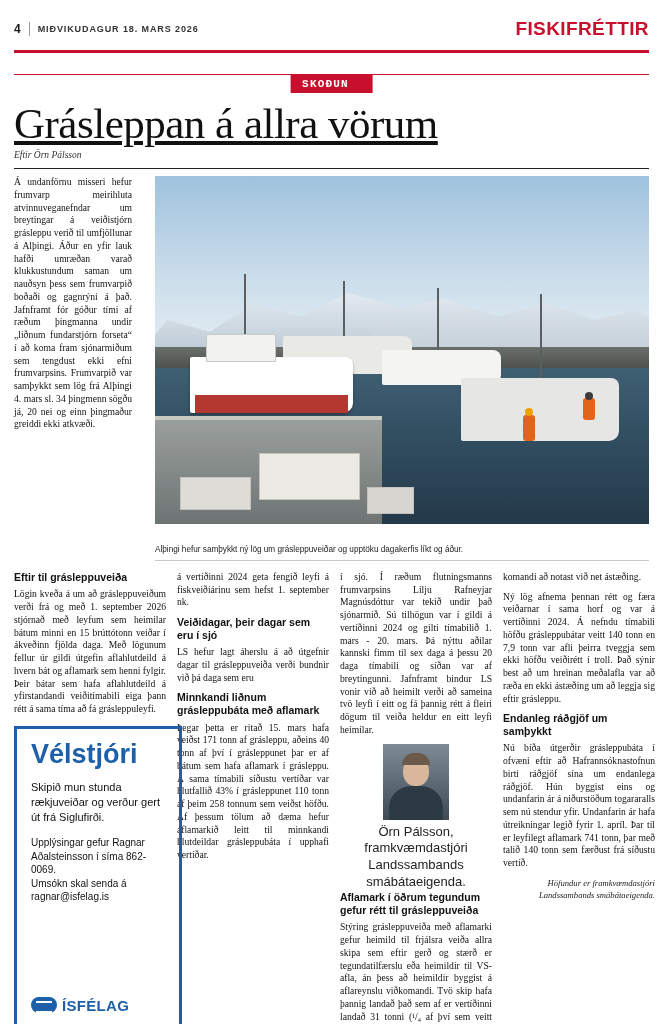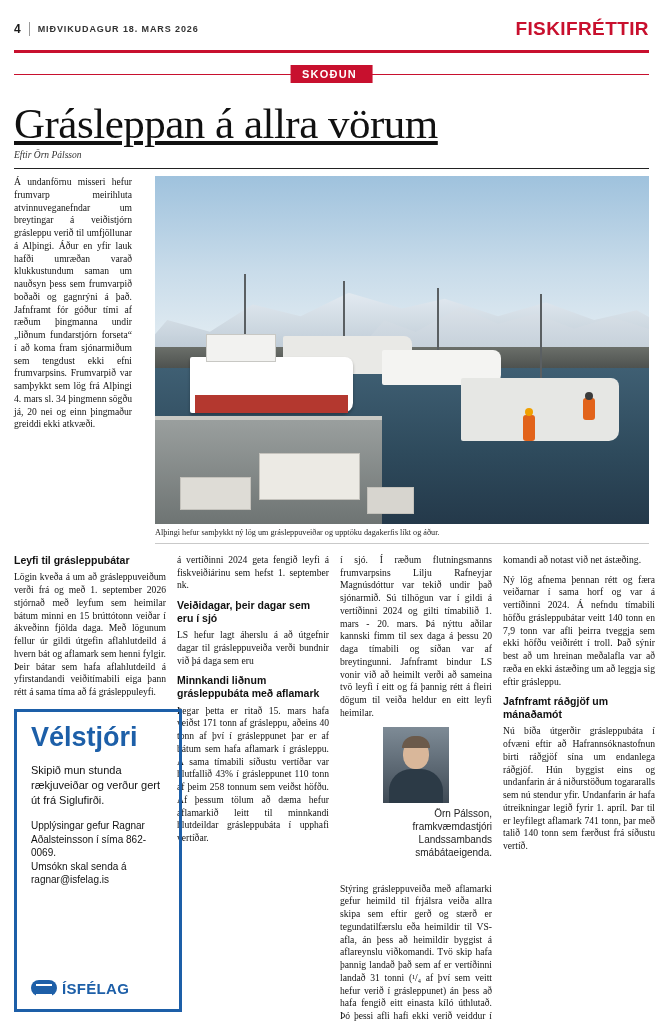--- a/index.html
+++ b/index.html
@@ -75,28 +75,28 @@
     top: 11px;
     left: 0;
     right: 0;
     height: 1px;
     background: #c8102e;
   }
   .section-tag {
     position: absolute;
     left: 50%;
     transform: translateX(-50%);
-    top: 2px;
+    top: 12px;
     background: #c8102e;
     color: #fff;
-    font-family: Liberation Sans, sans-serif;
+    font-family: Liberation Mono, monospace;
     font-weight: bold;
     font-size: 11px;
     letter-spacing: 1.2px;
-    padding: 3px 16px 3px 12px;
+    padding: 3px 24px 3px 12px;
   }
 
   
   .headline {
     font-family: "Liberation Serif", serif;
     font-size: 43px;
     line-height: 1.05;
     font-weight: normal;
     margin: 12px 0 4px 0;
     letter-spacing: -0.5px;
@@ -196,24 +196,24 @@
   .w2:after{content:"";position:absolute;left:2px;top:-6px;width:8px;height:8px;border-radius:50%;background:#3b3b3b;}
   .crate {
     position:absolute; background:#eceae4; border:1px solid #c4c2bc;
   }
   .c1{ left:21%; bottom:7%; width:20%; height:13%; }
   .c2{ left:5%; bottom:4%; width:14%; height:9%; background:#dedcd6;}
   .c3{ left:43%; bottom:3%; width:9%; height:7%; background:#d7d5cf;}
   .redhull{ position:absolute; left:8%; top:63%; width:31%; height:5%; background:#b4382f;}
 
   .caption {
-    font-family: Liberation Serif, serif;
+    font-family: Liberation Sans, sans-serif;
     font-size: 8.2px;
     color: #222;
-    padding: 4px 0 0 0;
+    padding: 21px 0 0 0;
     line-height: 1.3;
   }
   .caption-rule { height:1px; background:#c9c9c9; margin-top:4px; }
 
   .intro-text, .col-text {
     font-family: "Liberation Serif", serif;
     font-size: 9.6px;
     line-height: 1.33;
     text-align: justify;
     color: #111;
@@ -307,25 +307,25 @@
     position:absolute; left:50%; bottom:0; transform:translateX(-50%);
     width:54px; height:34px; border-radius:22px 22px 0 0;
     background:#2c3a46;
   }
   .portrait .hair {
     position:absolute; left:50%; top:13%; transform:translateX(-50%);
     width:28px; height:12px; border-radius:14px 14px 0 0; background:#6b5a4b;
   }
   .portrait-caption {
     font-family: "Liberation Sans", sans-serif;
-    font-size: 10px;
+    font-size: 13px;
     line-height: 1.3;
-    text-align: right;
+    text-align: center;
     color: #222;
-    margin-bottom: 24px;
+    margin-bottom: 0;
   }
 
   .credit {
     font-family: "Liberation Serif", serif;
     font-style: italic;
     font-size: 8.6px;
     line-height: 1.35;
     text-align: right;
     color: #222;
     margin-top: 8px;
@@ -386,21 +386,21 @@
         <div class="worker w2"></div>
       </div>
       <div class="caption">Alþingi hefur samþykkt ný lög um grásleppuveiðar og upptöku dagakerfis líkt og áður.</div>
       <div class="caption-rule"></div>
     </div>
   </div>
 
   <div class="columns">
 
     <div class="col">
-      <div class="subhead">Leyfi til grásleppubátar</div>
+      <div class="subhead">Eftir til grásleppuveiða</div>
       <div class="col-text">
         <p>Lögin kveða á um að grásleppuveiðum verði frá og með 1. september 2026 stjórnað með leyfum sem heimilar bátum minni en 15 brúttótonn veiðar í ákveðinn fjölda daga. Með lögunum fellur úr gildi útgefin aflahlutdeild á hvern bát og aflamark sem henni fylgir. Þeir bátar sem hafa aflahlutdeild á yfirstandandi veiðitímabili eiga þann rétt á sama tíma að fá grásleppuleyfi.</p>
       </div>
 
       <div class="ad-box">
         <div class="ad-title">Vélstjóri</div>
         <div class="ad-line">Skipið mun stunda rækjuveiðar og verður gert út frá Siglufirði.</div>
         <div class="ad-line small" style="white-space: pre-line;">Upplýsingar gefur Ragnar Aðalsteinsson í síma 862-0069.
 Umsókn skal senda á
 ragnar@isfelag.is</div>
@@ -429,30 +429,32 @@
       <div class="col-text">
         <p>í sjó. Í ræðum flutningsmanns frumvarpsins Lilju Rafneyjar Magnúsdóttur var tekið undir það sjónarmið. Sú tilhögun var í gildi á vertíðinni 2024 og gilti tímabilið 1. mars - 20. mars. Þá nýttu aðilar kannski fimm til sex daga á þessu 20 daga tímabili og síðan var af breytingunni. Jafnframt bindur LS vonir við að heimilt verði að sameina tvö leyfi í eitt og fá þannig rétt á fleiri dögum til veiða heldur en eitt leyfi heimilar.</p>
       </div>
       <div class="portrait">
         <div class="body"></div>
         <div class="head"></div>
         <div class="hair"></div>
       </div>
       <div class="portrait-caption" style="white-space: pre-line;">Örn Pálsson,
 framkvæmdastjóri Landssambands smábátaeigenda.</div>
+      <div class="subhead">Aflamark í öðrum tegundum gefur rétt til grásleppuveiða</div>
       <div class="col-text">
         <p>Stýring grásleppuveiða með aflamarki gefur heimild til frjálsra veiða allra skipa sem eftir gerð og stærð er tegundatilfærslu eða heimildir til VS-afla, án þess að heimildir byggist á aflareynslu viðkomandi. Tvö skip hafa þannig landað það sem af er vertíðinni landað 31 tonni (¹/₄ af því sem veitt hefur verið í grásleppunet) án þess að hafa fengið eitt einasta kíló úthlutað. Þó þessi afli hafi ekki verið veiddur í grásleppunet er ekkert sem bannar við-</p>
       </div>
     </div>
 
     <div class="col">
       <div class="col-text">
         <p>komandi að notast við net ástæðing.</p>
         <p>Ný lög afnema þennan rétt og færa veiðarnar í sama horf og var á vertíðinni 2024. Á nefndu tímabili höfðu grásleppubátar veitt 140 tonn en 7,9 tonn var afli þeirra tveggja sem ekki höfðu veiðirétt í troll. Það sýnir best að um hreinan meðalafla var að ræða en ekki ástæðing um að leggja sig eftir grásleppu.</p>
       </div>
-      <div class="subhead">Jafnframt ráðgjöf um mánaðamót</div>
+      <div class="subhead">Endanleg ráðgjöf um samþykkt</div>
       <div class="col-text">
         <p>Nú bíða útgerðir grásleppubáta í ofvæni eftir að Hafrannsóknastofnun birti ráðgjöf sína um endanlega ráðgjöf. Hún byggist eins og undanfarin ár á niðurstöðum togararalls sem nú stendur yfir. Undanfarin ár hafa útreikningar legið fyrir 1. apríl. Þar til er leyfilegt aflamark 741 tonn, þar með talið 140 tonn sem færðust frá síðustu vertíð.</p>
       </div>
+      <div class="credit">Höfundur er framkvæmdastjóri Landssambands smábátaeigenda.</div>
     </div>
 
   </div>
 </div>
 
 </body></html>

